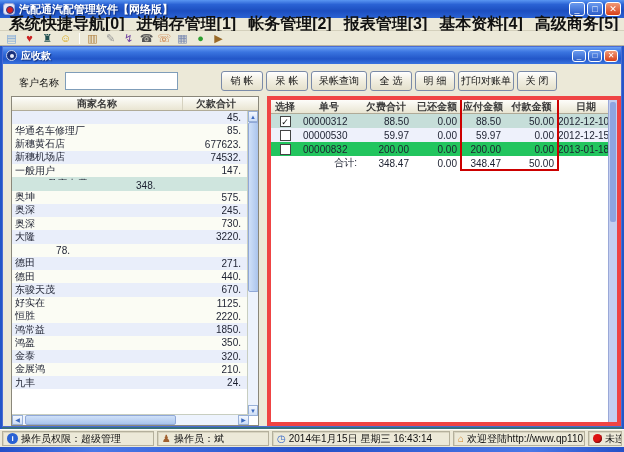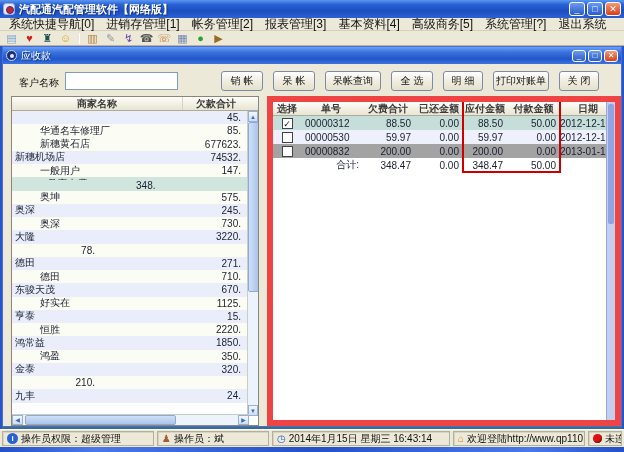--- a/index.html
+++ b/index.html
@@ -25,21 +25,21 @@
   .wb{ width:16px; height:14px; border:1px solid #fff; border-radius:3px;
     display:flex; align-items:center; justify-content:center; color:#fff;
     font-size:9px; line-height:1; background:linear-gradient(180deg,#6a9aee,#2b5cc8);}
   .wb-close{ background:linear-gradient(180deg,#f09a78,#d84018);}
   
   .menu-bar{
     position:absolute; left:0; top:18px; width:624px; height:13px;
     background:#ece9d8; border-bottom:1px solid #d4d0bc;
     display:flex; align-items:center; padding-left:4px; gap:2px;
   }
-  .menu-item{ padding:0 5px; font-size:12px; color:#111; white-space:nowrap; cursor:default;}
+  .menu-item{ padding:0 5px; font-size:16px; color:#111; white-space:nowrap; cursor:default;font-weight:bold;}
   
   .toolbar{
     position:absolute; left:0; top:31px; width:624px; height:15px;
     background:#ece9d8; border-bottom:1px solid #b8b4a0;
     display:flex; align-items:center; padding-left:3px;
   }
   .tb-btn{ width:17px; height:13px; display:flex; align-items:center; justify-content:center;
     margin-right:1px; border-radius:2px;}
   .tb-glyph{ font-size:11px; line-height:1;}
   .tb-sep{ width:1px; height:11px; background:#b0ac98; border-right:1px solid #fff; margin:0 4px;}
@@ -50,48 +50,48 @@
   }
   .dialog-titlebar{
     position:absolute; left:0; top:0; width:100%; height:17px;
     background:linear-gradient(180deg,#6aa0f4 0%,#3a74e0 30%,#2256c8 70%,#3a74e0 100%);
     display:flex; align-items:center; padding:0 3px; color:#fff;
   }
   .dialog-icon{ width:11px; height:11px; border-radius:50%; background:#18307c;
     border:1px solid #c8d4f0; margin-right:4px; position:relative; flex:none;}
   .dialog-icon::after{content:""; position:absolute; left:3px; top:3px; width:4px; height:4px;
     border-radius:50%; background:#e8ecfa;}
-  .dialog-title{ font-weight:normal; font-size:10px; text-shadow:1px 1px 1px #10307c; flex:1;}
+  .dialog-title{ font-weight:bold; font-size:10px; text-shadow:1px 1px 1px #10307c; flex:1;}
   .wb-sm{ width:14px; height:12px; font-size:8px;}
   .dialog-body{ position:absolute; left:0; top:17px; width:618px; height:362px; background:#ece9d8;}
   
   .cust-label{ position:absolute; left:16px; top:12px; font-size:10px; color:#111;}
   .cust-input{ position:absolute; left:62px; top:8px; width:113px; height:18px;
     border:1px solid #7f9db9; background:#fff; font-size:10px; padding:0 3px;
     font-family:inherit;}
-  .btn-row{ position:absolute; left:218px; top:7px; display:flex; gap:10px;}
+  .btn-row{ position:absolute; left:218px; top:7px; display:flex; gap:3px;}
   .xp-btn{
     height:20px; border:1px solid #7b8ba8; border-radius:3px;
     background:linear-gradient(180deg,#ffffff,#f2efe2 45%,#e4e0cc);
     font-size:10px; color:#111; font-family:inherit; white-space:nowrap; padding:0 2px;
   }
   
   .left-panel{
     position:absolute; left:8px; top:32px; width:248px; height:330px;
     border:1px solid #8a877a; background:#fff; overflow:hidden;
   }
   .grid-header{ display:flex; height:14px;
     background:linear-gradient(180deg,#fdfdfa,#e9e5d2);
     border-bottom:1px solid #b0ab98; font-weight:bold; color:#3a3a3a;}
   .lh-name{ width:171px; text-align:center; border-right:1px solid #d6d2c0; line-height:14px;}
   .lh-total{ width:66px; text-align:center; line-height:14px;}
   .lrows{ position:absolute; left:0; top:14px; width:237px; height:358px; overflow:hidden;}
   .lrow{ display:flex; height:13.25px; align-items:center;}
   .lrow.alt{ background:#e9eefa;}
-  .lrow.plain{ background:#fbfcf4;padding-left:25px;}
+  .lrow.plain{ background:#fbfcf4;}
   .lrow.selected{ background:#cfe5de;flex-direction:column;}
   .lname{ width:171px; padding-left:3px; white-space:nowrap; overflow:hidden; color:#1c2030;}
   .ltotal{ width:66px; text-align:right; padding-right:8px; color:#1c2030;}
   
   .vscroll{ position:absolute; right:0; top:14px; width:11px; height:305px;
     background:#edf3fd; border-left:1px solid #c8cec0;}
   .vscroll .arr{ height:11px; background:linear-gradient(180deg,#f4f8ff,#cdddf5);
     border:1px solid #98b0d8; color:#3c6ac0; font-size:6px; text-align:center; line-height:10px;}
   .vscroll .thumb{ position:absolute; left:0; top:11px; width:11px; height:170px;
     background:linear-gradient(90deg,#cfe0f8,#aac4ec); border:1px solid #90a8d8; border-radius:2px;}
@@ -99,29 +99,29 @@
   .hscroll{ position:absolute; left:0; bottom:0; width:237px; height:11px;
     background:#edf3fd; border-top:1px solid #c8cec0; display:flex;}
   .hscroll .arr{ width:11px; height:10px; background:linear-gradient(180deg,#f4f8ff,#cdddf5);
     border:1px solid #98b0d8; color:#3c6ac0; font-size:6px; text-align:center; line-height:9px; flex:none;}
   .hscroll .htrack{ flex:1; position:relative;}
   .hscroll .hthumb{ position:absolute; left:2px; top:0; width:70%; height:10px;
     background:linear-gradient(180deg,#cfe0f8,#aac4ec); border:1px solid #90a8d8; border-radius:2px;}
   
   .right-panel{
     position:absolute; left:264px; top:32px; width:354px; height:330px;
-    background:#fff; border:6px solid #ef4444; overflow:hidden;
+    background:#fff; border:4px solid #ef4444; overflow:hidden;
   }
   .rtable{ position:absolute; left:0; top:0; width:343px;}
   .rheader{ display:flex; height:14px; background:linear-gradient(180deg,#fdfdfa,#e9e5d2);
     border-bottom:1px solid #b0ab98; font-weight:bold; color:#3a3a3a;}
   .rrow{ display:flex; height:14px; align-items:center; color:#1c2030;}
   .rrow.sel-row{ background:#c6ded9;}
   .rrow.alt{ background:#eef1fb;}
-  .rrow.cream{ background:#a3a3a3;}
+  .rrow.cream{ background:#22c55e;}
   .c0{width:28px; display:flex; align-items:center; justify-content:center;}
   .c1{width:60px; padding-left:4px;}
   .c2{width:54px; text-align:right; padding-right:4px;}
   .c3{width:48px; text-align:right; padding-right:4px;}
   .c4{width:44px; text-align:right; padding-right:4px;}
   .c5{width:53px; text-align:right; padding-right:4px;}
   .c6{width:56px; white-space:nowrap; overflow:hidden;}
   .rheader .hc{ text-align:center; padding:0; line-height:14px;}
   .totals-label{ text-align:right; padding-right:2px; padding-left:0;}
   .cbx{ width:11px; height:11px; border:1px solid #444; background:#fff;
@@ -288,51 +288,48 @@
             </div>
             <div class="lrow plain">
               <span class="ltotal">78.</span>
             </div>
             <div class="lrow alt">
               <span class="lname">德田</span>
               <span class="ltotal">271.</span>
             </div>
             <div class="lrow plain">
               <span class="lname">德田</span>
-              <span class="ltotal">710.</span>
+              <span class="ltotal">440.</span>
             </div>
             <div class="lrow alt">
               <span class="lname">东骏天茂</span>
               <span class="ltotal">670.</span>
             </div>
             <div class="lrow plain">
               <span class="lname">好实在</span>
               <span class="ltotal">1125.</span>
             </div>
-            <div class="lrow alt">
-              <span class="lname">亨泰</span>
-              <span class="ltotal">15.</span>
-            </div>
             <div class="lrow plain">
               <span class="lname">恒胜</span>
               <span class="ltotal">2220.</span>
             </div>
             <div class="lrow alt">
               <span class="lname">鸿常益</span>
               <span class="ltotal">1850.</span>
             </div>
             <div class="lrow plain">
               <span class="lname">鸿盈</span>
               <span class="ltotal">350.</span>
             </div>
             <div class="lrow alt">
               <span class="lname">金泰</span>
               <span class="ltotal">320.</span>
             </div>
             <div class="lrow plain">
+              <span class="lname">金展鸿</span>
               <span class="ltotal">210.</span>
             </div>
             <div class="lrow alt">
               <span class="lname">九丰</span>
               <span class="ltotal">24.</span>
             </div>
           </div>
         <div class="vscroll">
           <div class="arr">▲</div>
           <div class="thumb"></div>

